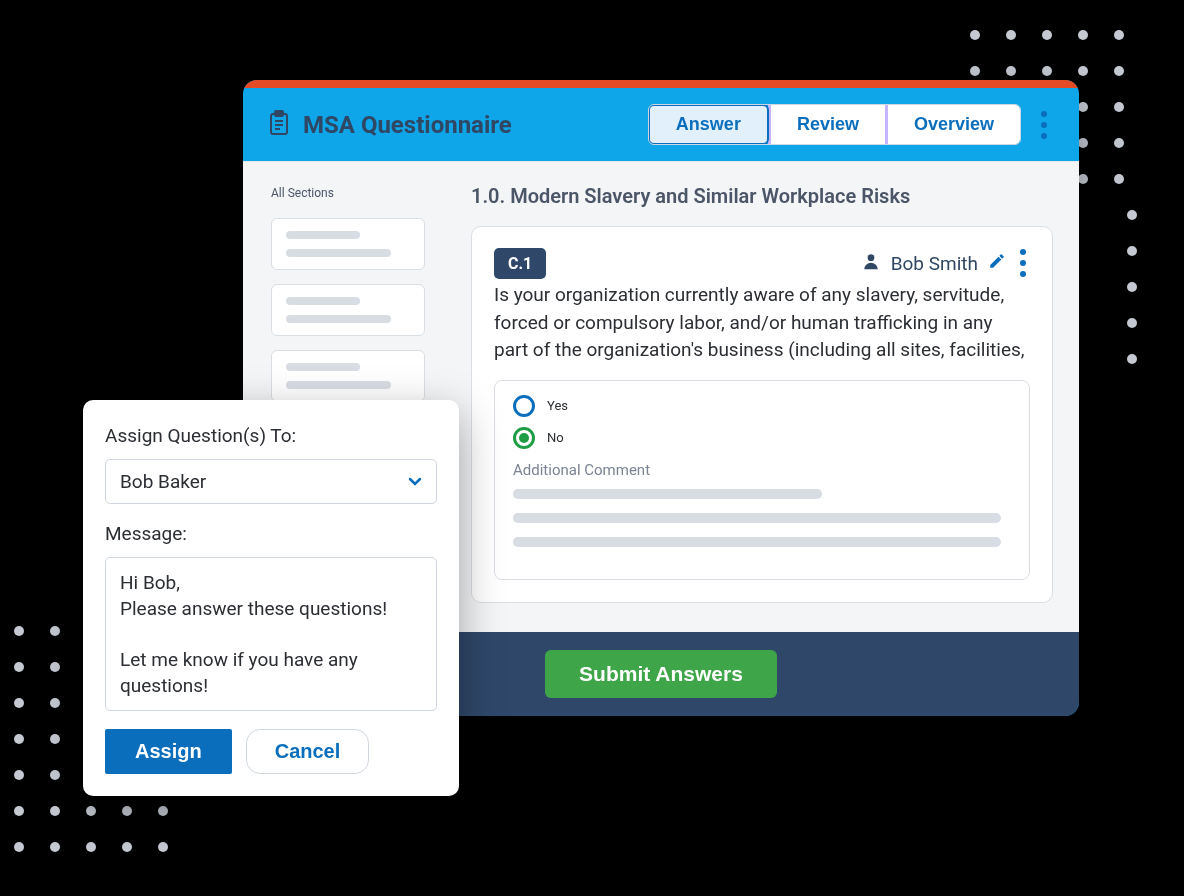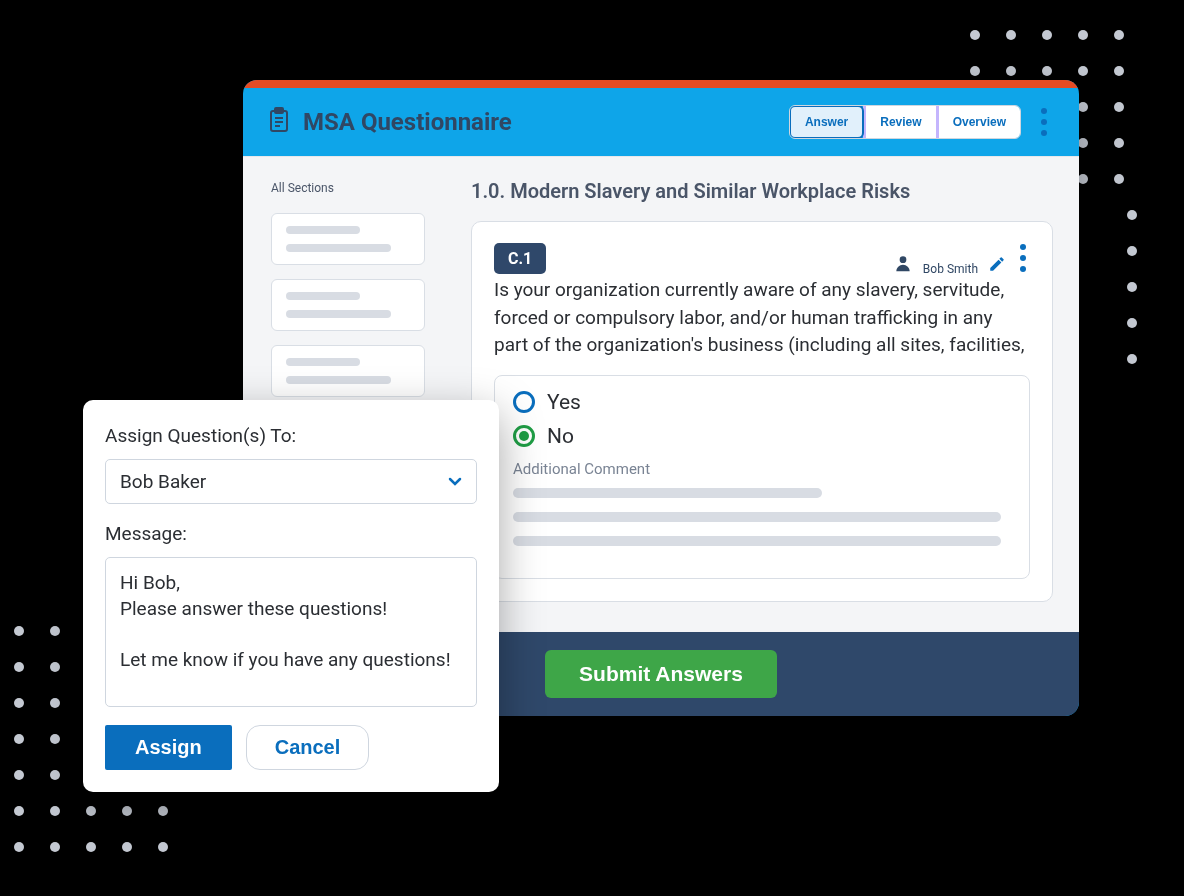--- a/index.html
+++ b/index.html
@@ -40,61 +40,61 @@
       align-items: center;
       padding: 16px 28px 16px 24px;
       border-bottom: 1px solid #e6e8ec;
     }
     .title-wrap { display: flex; align-items: center; gap: 12px; }
     .title-wrap svg { width: 24px; height: 26px; }
     .page-title { font-size: 24px; font-weight: 700; color: #304764; }
 
     .header-right { display: flex; align-items: center; gap: 16px; }
     .tabs { display: flex; border: 1px solid #cfd6df; border-radius: 6px; overflow: hidden; }
-    .tabs .tab { padding: 8px 14px; font-size: 12px; font-weight: 600; color: #0a6ebd; background: #fff; border: none; cursor: pointer; }
+    .tabs .tab { padding: 8px 26px; font-size: 18px; font-weight: 600; color: #0a6ebd; background: #fff; border: none; cursor: pointer; }
     .tabs .tab + .tab { border-left: 3px solid #c4b5fd; }
     .tabs .tab.active { background: #e1f0fb; border: 2px solid #0a6ebd; margin: -1px; position: relative; z-index: 1; border-radius: 6px; }
     .vdots-btn { background: none; border: none; cursor: pointer; padding: 4px; }
     .vdots { display: flex; flex-direction: column; gap: 5px; align-items: center; }
     .vdots i { width: 6px; height: 6px; border-radius: 50%; background: #0a6ebd; }
 
     .body { display: flex; flex: 1; background: #f4f5f7; min-height: 0; }
 
     .sidebar { width: 200px; padding: 24px 18px 0 28px; }
     .sidebar-title { font-size: 12px; color: #4a5568; margin-bottom: 18px; }
     .section-card { background: #fff; border: 1px solid #d9dee5; border-radius: 6px; padding: 12px 14px; margin-bottom: 14px; }
     .skel { height: 8px; border-radius: 5px; background: #d8dce3; }
     .skel + .skel { margin-top: 10px; }
 
     .main { flex: 1; padding: 22px 26px 0 28px; min-width: 0; }
     .section-heading { font-size: 20px; font-weight: 600; color: #4a5568; margin-bottom: 18px; }
 
     .question-card { background: #fff; border: 1px solid #d9dee5; border-radius: 10px; padding: 18px 22px 22px; }
     .q-top { display: flex; justify-content: space-between; align-items: center; }
     .q-code { background: #2f486a; color: #fff; font-weight: 700; font-size: 16px; padding: 6px 14px; border-radius: 5px; }
-    .q-assignee { display: flex; align-items: flex-end; gap: 10px; color: #304764; font-size: 12px; }
+    .q-assignee { display: flex; align-items: center; gap: 10px; color: #304764; font-size: 19px; }
     .edit-icon { color: #0a6ebd; cursor: pointer; }
     .q-text { font-size: 19px; color: #2b2e33; line-height: 1.45; margin-bottom: 16px; }
 
     .answer-box { border: 1px solid #d9dee5; border-radius: 8px; padding: 14px 18px 18px; }
-    .radio-row { display: flex; align-items: center; gap: 12px; font-size: 21px; color: #2b2e33; margin-bottom: 10px; }
+    .radio-row { display: flex; align-items: center; gap: 12px; font-size: 13px; color: #2b2e33; margin-bottom: 10px; }
     .radio-outer { width: 22px; height: 22px; border: 3px solid #0a6ebd; border-radius: 50%; display: flex; align-items: center; justify-content: center; }
     .radio-outer.green { border-color: #1f9d45; }
     .radio-inner { width: 10px; height: 10px; border-radius: 50%; background: #1f9d45; }
     .comment-label { font-size: 15px; color: #7a8494; margin: 12px 0 10px; }
     .long-skel { height: 10px; border-radius: 5px; background: #d8dce3; margin-bottom: 14px; }
 
     .footer { background: #2f486a; padding: 18px 0; display: flex; justify-content: center; }
     .submit-btn { background: #3ea648; color: #fff; font-size: 21px; font-weight: 600; border: none; border-radius: 6px; padding: 12px 34px; cursor: pointer; }
 
     .popover {
       position: absolute;
       top: 400px;
       left: 83px;
-      width: 416px;
+      width: 376px;
       background: #fff;
       border-radius: 10px;
       box-shadow: 0 14px 44px rgba(0,0,0,0.35);
       padding: 24px 22px 22px;
     }
     .pop-label { font-size: 19px; color: #2b2e33; margin-bottom: 12px; }
     .select { border: 1px solid #cfd6df; border-radius: 5px; padding: 10px 14px; display: flex; justify-content: space-between; align-items: center; font-size: 19px; color: #2b2e33; cursor: pointer; margin-bottom: 18px; }
     .chev { color: #0a6ebd; font-size: 14px; }
     .textarea { border: 1px solid #cfd6df; border-radius: 5px; padding: 12px 14px; font-size: 19px; color: #2b2e33; line-height: 1.35; min-height: 150px; margin-bottom: 18px; white-space: pre-line; }
     .pop-actions { display: flex; gap: 14px; }

